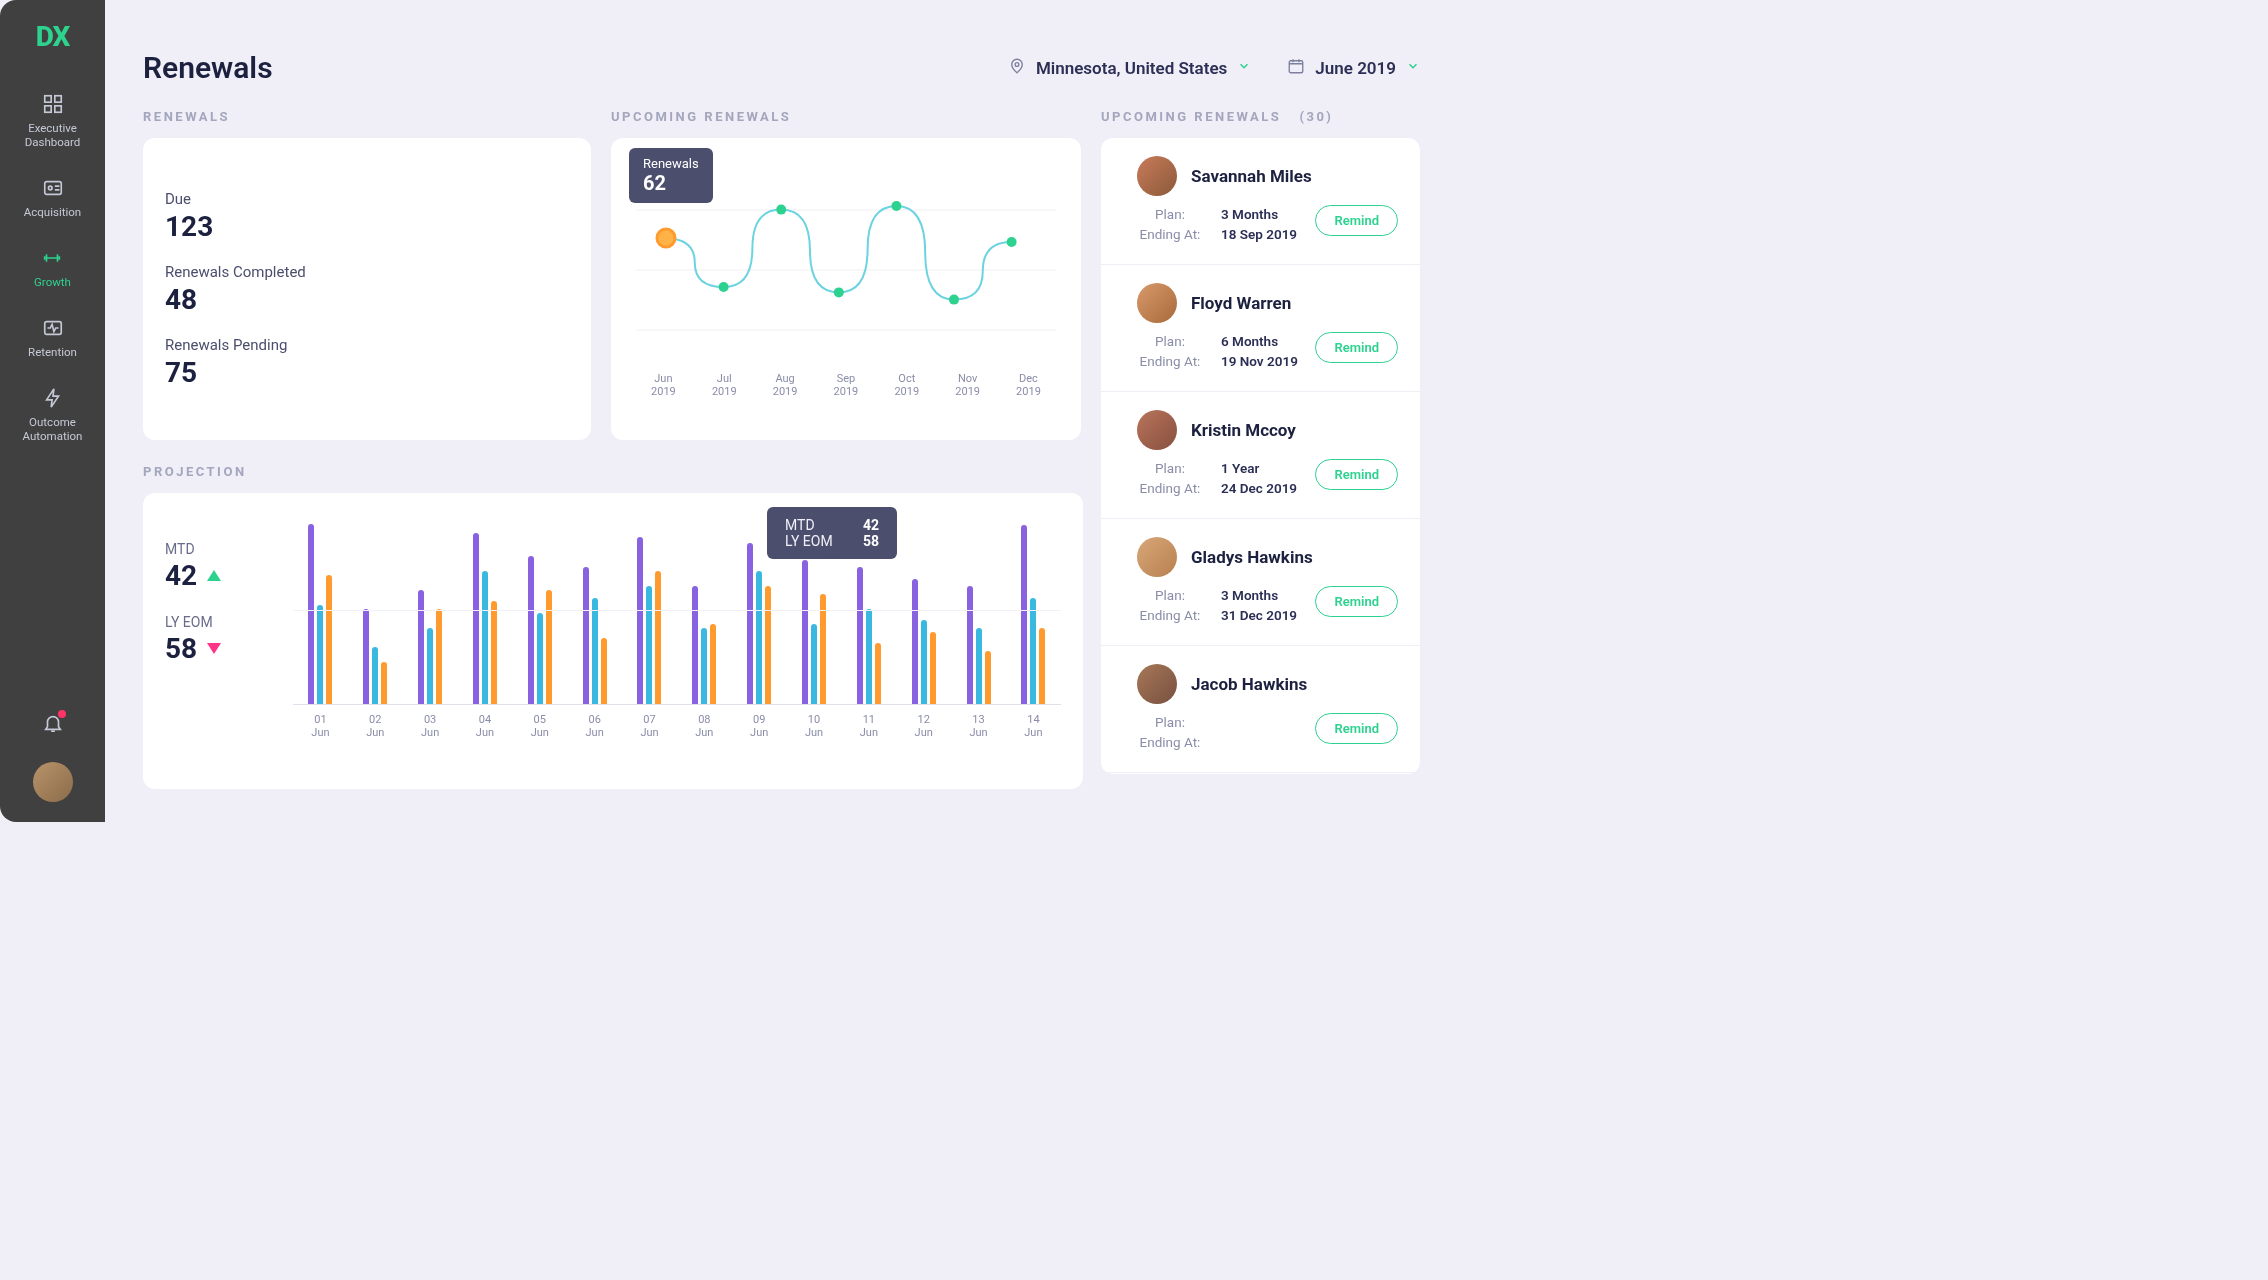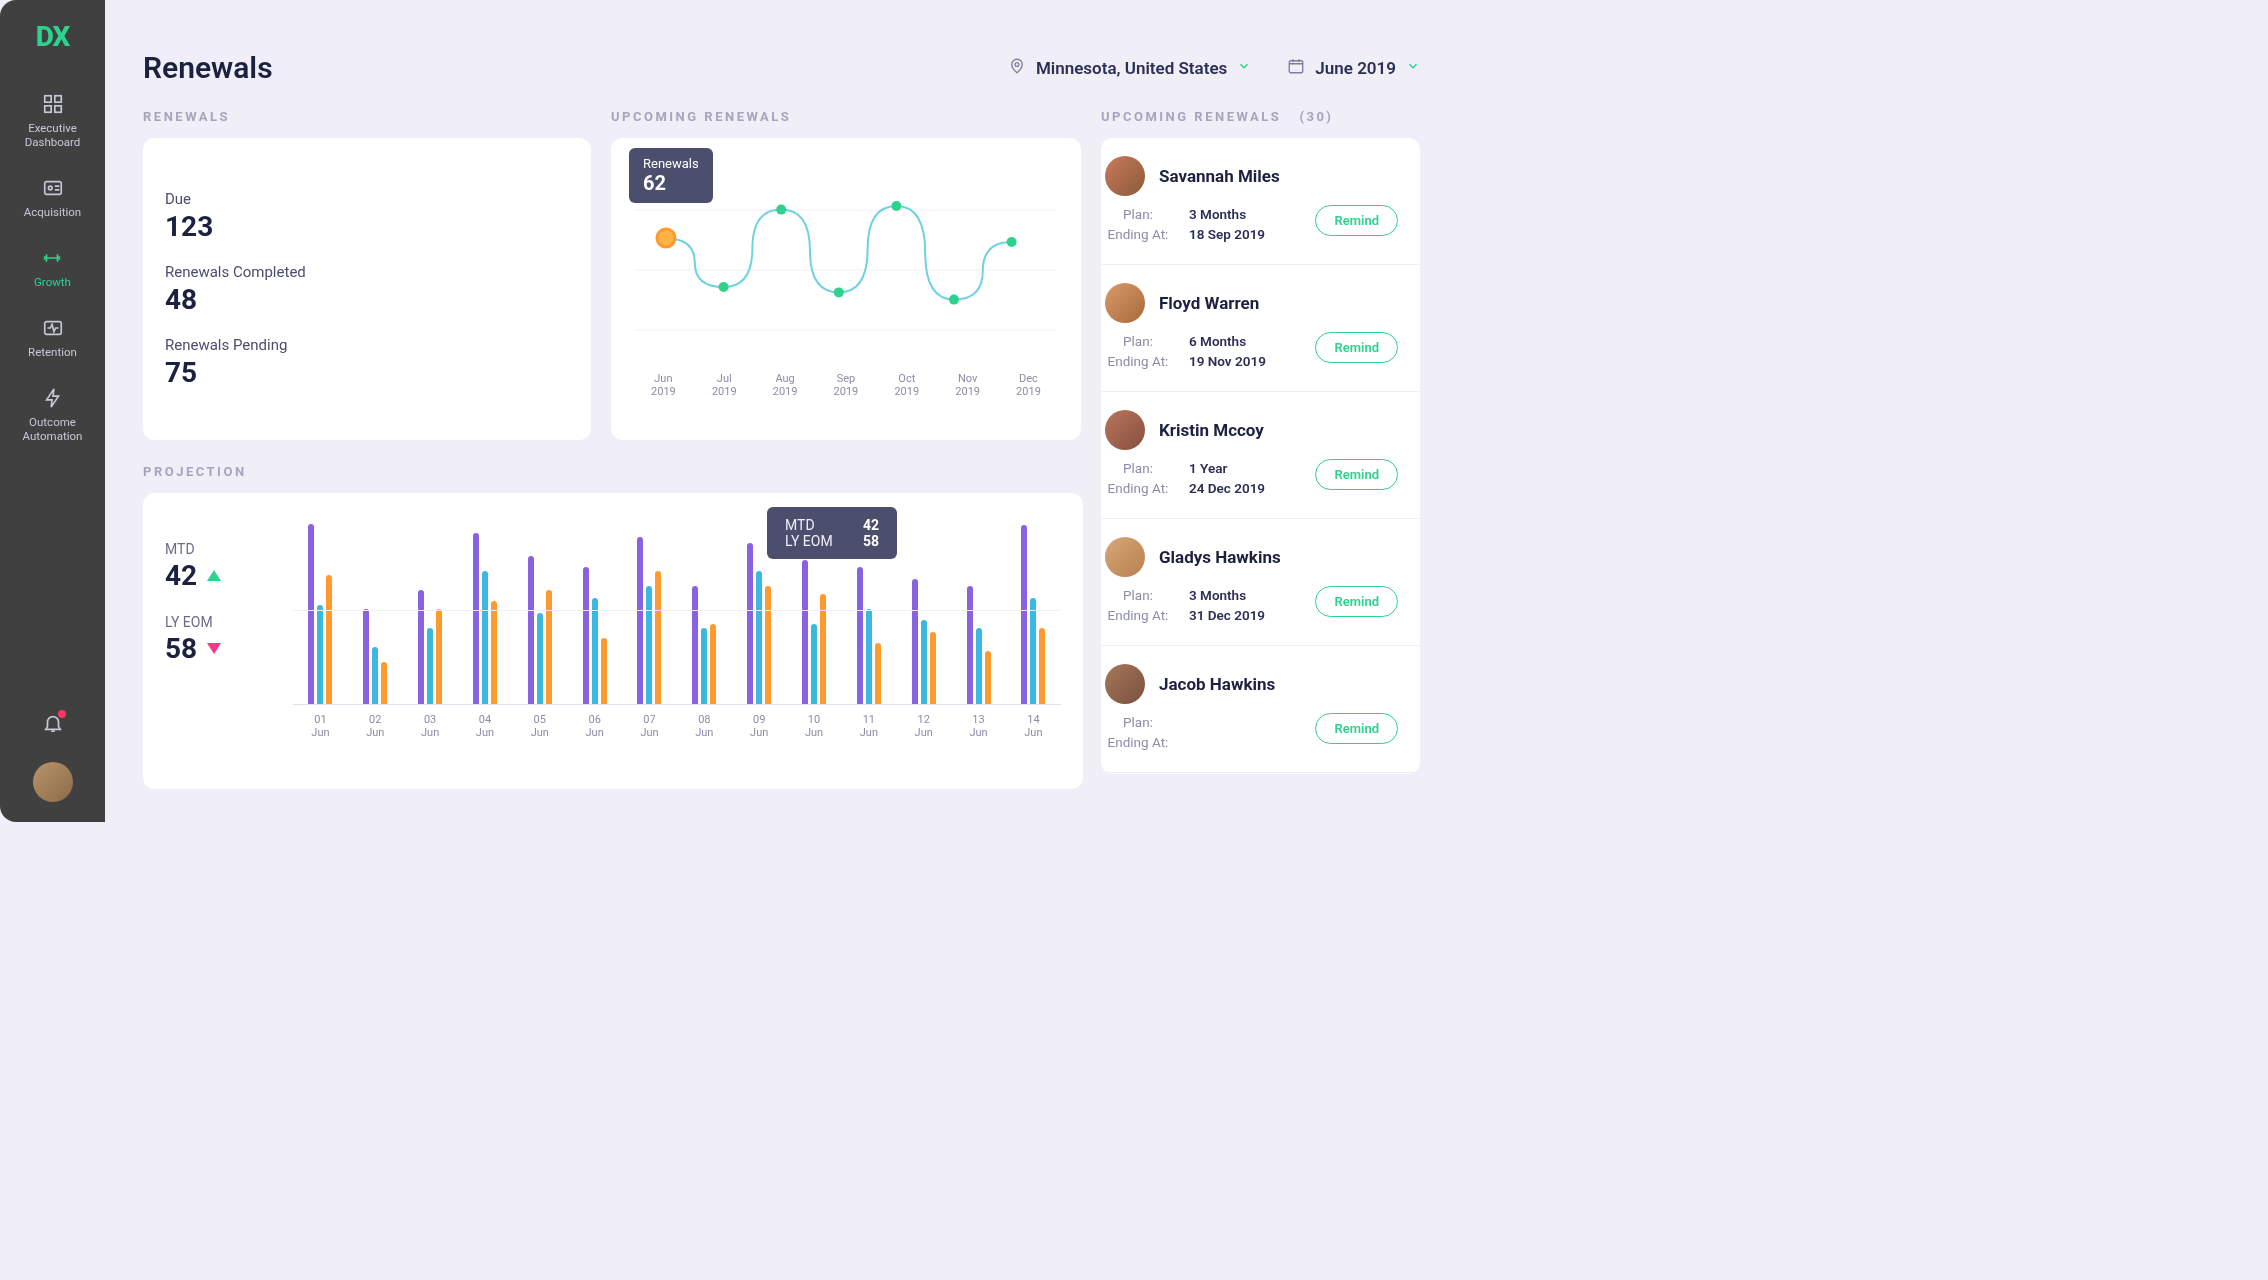--- a/index.html
+++ b/index.html
@@ -41,21 +41,21 @@
 .tooltip1 { position:absolute; top:10px; left:18px; background:#4b4e6d; color:#fff; padding:8px 14px; border-radius:6px; font-size:13px; }
 .tooltip1 .tt-val { font-size:20px; font-weight:700; display:block; }
 .tooltip1::after { content:''; position:absolute; bottom:-6px; left:30px; border:6px solid transparent; border-top-color:#4b4e6d; }
 .up-axis { display:flex; justify-content:space-around; margin-top:8px; }
 .up-tick { text-align:center; font-size:11px; color:#8a8da8; }
 .up-tick span { display:block; }
 
 .rn-col { }
 .rn-header { display:flex; gap:18px; }
 .rn-list { background:#fff; border-radius:12px; height:636px; overflow:hidden; }
-.rn-item { padding:18px 4px; border-bottom:1px solid #eeeef5; position:relative; }
+.rn-item { padding:18px 36px; border-bottom:1px solid #eeeef5; position:relative; }
 .rn-head { display:flex; align-items:center; gap:14px; margin-bottom:10px; }
 .rn-av { width:40px; height:40px; border-radius:50%; }
 .rn-name { font-size:17px; font-weight:700; color:#1d2140; }
 .rn-row { font-size:13.5px; display:flex; gap:18px; margin-bottom:4px;text-align:center; }
 .rn-k { color:#8a8da8; width:66px; }
 .rn-v { font-weight:600; color:#2b2f55; }
 .remind { position:absolute; right:22px; bottom:28px; border:1.5px solid #2dd28f; color:#2dd28f; background:#fff; font-size:13px; font-weight:600; padding:7px 18px; border-radius:20px; cursor:pointer; }
 
 .proj-sec { margin-top:24px; width:940px; }
 .proj { height:296px; display:flex; gap:28px; position:relative; }

